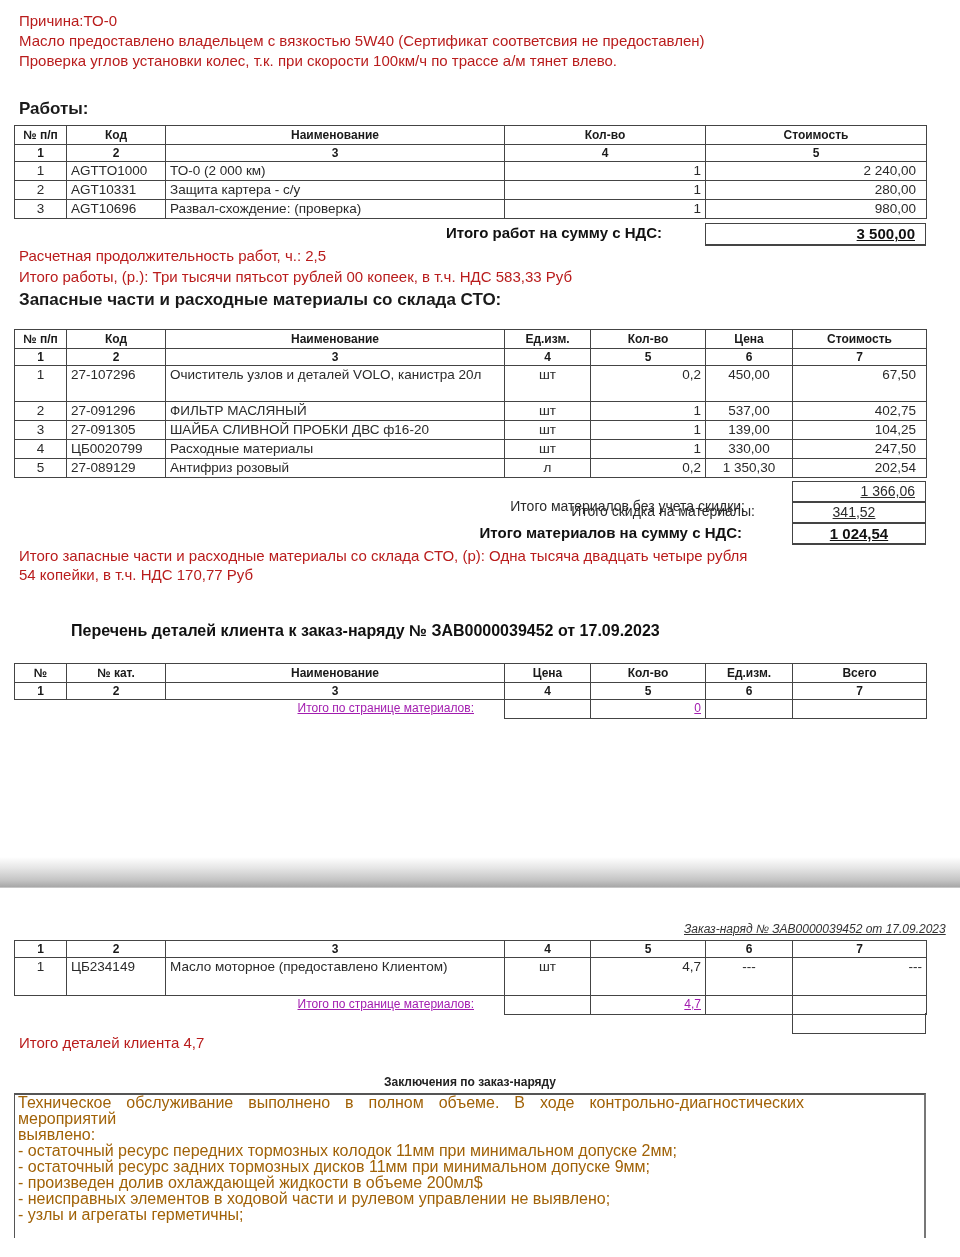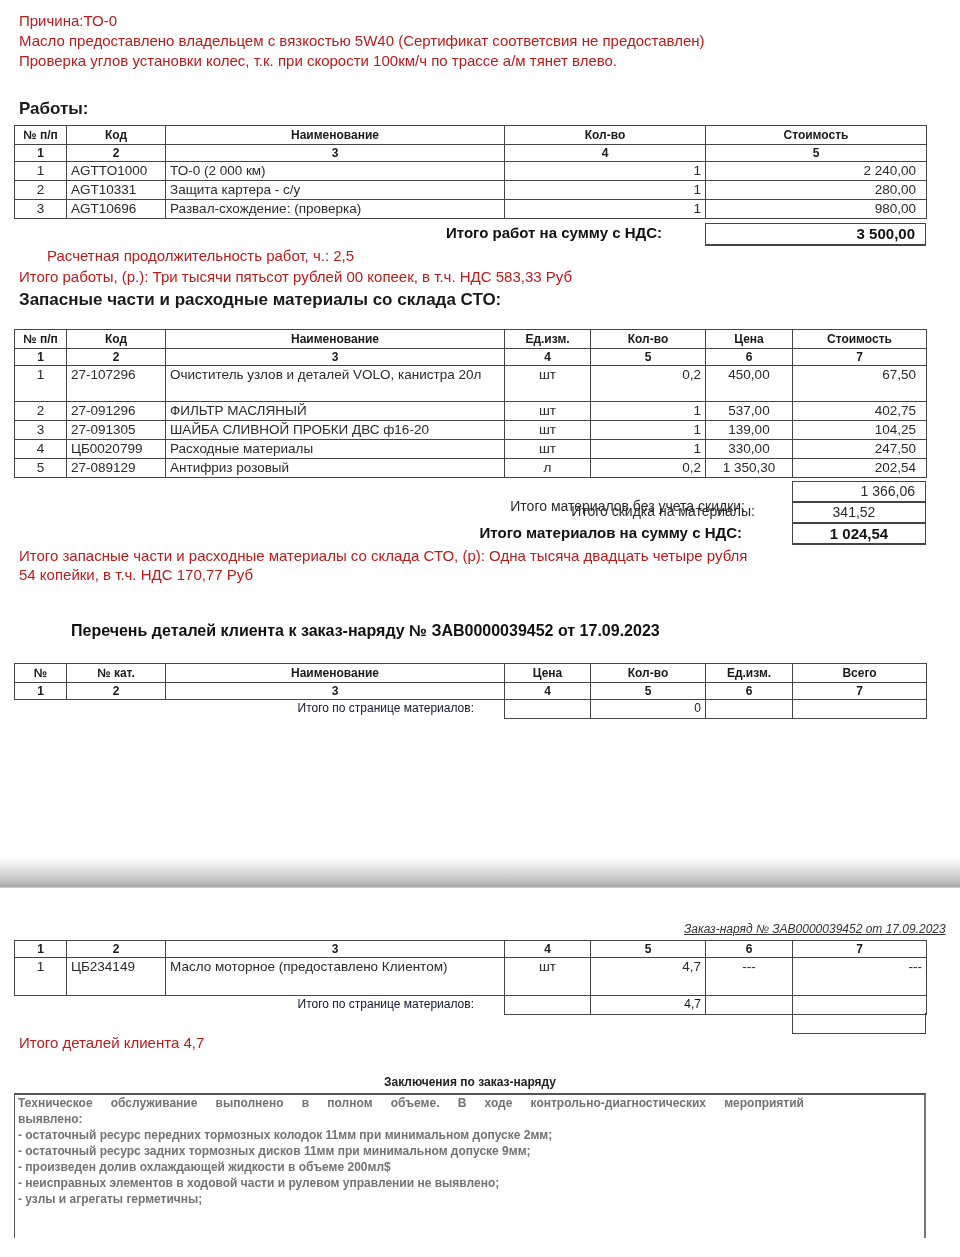--- a/index.html
+++ b/index.html
@@ -9,28 +9,28 @@
   .txt { font-size: 15px; line-height: 20px; color: #b91c1c; white-space: nowrap; }
   .h-bold { font-size: 17px; font-weight: bold; color: #1a1a1a; white-space: nowrap; }
   table.grid { position: absolute; border-collapse: collapse; table-layout: fixed; font-size: 13.5px; color: #2a2a2a; }
   table.grid td { border: 1px solid #444; padding: 0 4px; height: 19px; line-height: 17px; vertical-align: top; white-space: nowrap; overflow: hidden; }
   table.grid tr.hdr td { font-weight: bold; font-size: 12px; text-align: center; color: #1a1a1a; height: 19px; line-height: 18px; }
   table.grid tr.num td { font-weight: bold; font-size: 12px; text-align: center; height: 17px; line-height: 16px; color: #1a1a1a; }
   .c { text-align: center; }
   .r { text-align: right; }
   td.wrap { white-space: normal; }
   td.noborder { border: none !important; }
-  .small { font-size: 12px; color: #0f172a; }
-  .sum-box { position: absolute; border: 1px solid #444; font-size: 14px; text-align: right; padding-right: 10px; line-height: 19px; color: #2a2a2a; }
+  .small { font-size: 12px; color: #a21caf; text-decoration: underline; }
+  .sum-box { position: absolute; border: 1px solid #444; font-size: 14px; text-align: right; padding-right: 10px; line-height: 19px; color: #2a2a2a; text-decoration: underline; }
   .sum-box.bold { font-weight: bold; font-size: 15px; color: #111; border-width: 1px 1px 2px 1px; }
   .sep-band { position: absolute; left: 0; top: 857px; width: 960px; height: 31px;
     background: linear-gradient(to bottom, #ffffff 0%, #e6e6e6 35%, #c4c4c4 75%, #a8a8a8 96%, #dcdcdc 100%); }
   .conclusion-box { position: absolute; left: 14px; top: 1093px; width: 912px; height: 145px;
     border-top: 2px solid #555; border-left: 1px solid #555; border-right: 2px solid #777; }
-  .concl-text { font-size: 12px; font-weight: bold; color: #737373; line-height: 16px; padding: 0 3px; }
+  .concl-text { font-size: 16px; font-weight: normal; color: #a16207; line-height: 16px; padding: 0 3px; }
   .concl-text .justify { text-align: justify; text-align-last: justify; width: 786px; }
   .runner { font-size: 12px; font-style: italic; text-decoration: underline; color: #333; white-space: nowrap; }
 </style>
 </head>
 <body>
 
 <div class="abs txt" style="left:19px;top:11px;">Причина:ТО-0</div>
 <div class="abs txt" style="left:19px;top:31px;">Масло предоставлено владельцем с вязкостью 5W40 (Сертификат соответсвия не предоставлен)</div>
 <div class="abs txt" style="left:19px;top:51px;">Проверка углов установки колес, т.к. при скорости 100км/ч по трассе а/м тянет влево.</div>
 
@@ -79,21 +79,21 @@
     <td>Развал-схождение: (проверка)</td>
     <td class="r">1</td>
     <td class="r" style="padding-right:10px">980,00</td>
   </tr>
 </tbody>
   </table>
 
 <div class="abs" style="left:300px;top:224px;width:362px;text-align:right;font-size:15px;font-weight:bold;color:#111;white-space:nowrap;">Итого работ на сумму с НДС:</div>
 <div class="sum-box bold" style="left:705px;top:223px;width:221px;height:23px;">3 500,00</div>
 
-<div class="abs txt" style="left:19px;top:246px;margin-left:28px;">Расчетная продолжительность работ, ч.: 2,5</div>
+<div class="abs txt" style="left:19px;top:246px;">Расчетная продолжительность работ, ч.: 2,5</div>
 <div class="abs txt" style="left:19px;top:267px;">Итого работы, (р.): Три тысячи пятьсот рублей 00 копеек, в т.ч. НДС 583,33 Руб</div>
 
 <div class="abs h-bold" style="left:19px;top:290px;">Запасные части и расходные материалы со склада СТО:</div>
 
 <table class="grid" style="left:14px;top:329px;width:912px;">
   <colgroup>
       <col style="width:52px">
       <col style="width:99px">
       <col style="width:339px">
       <col style="width:86px">

